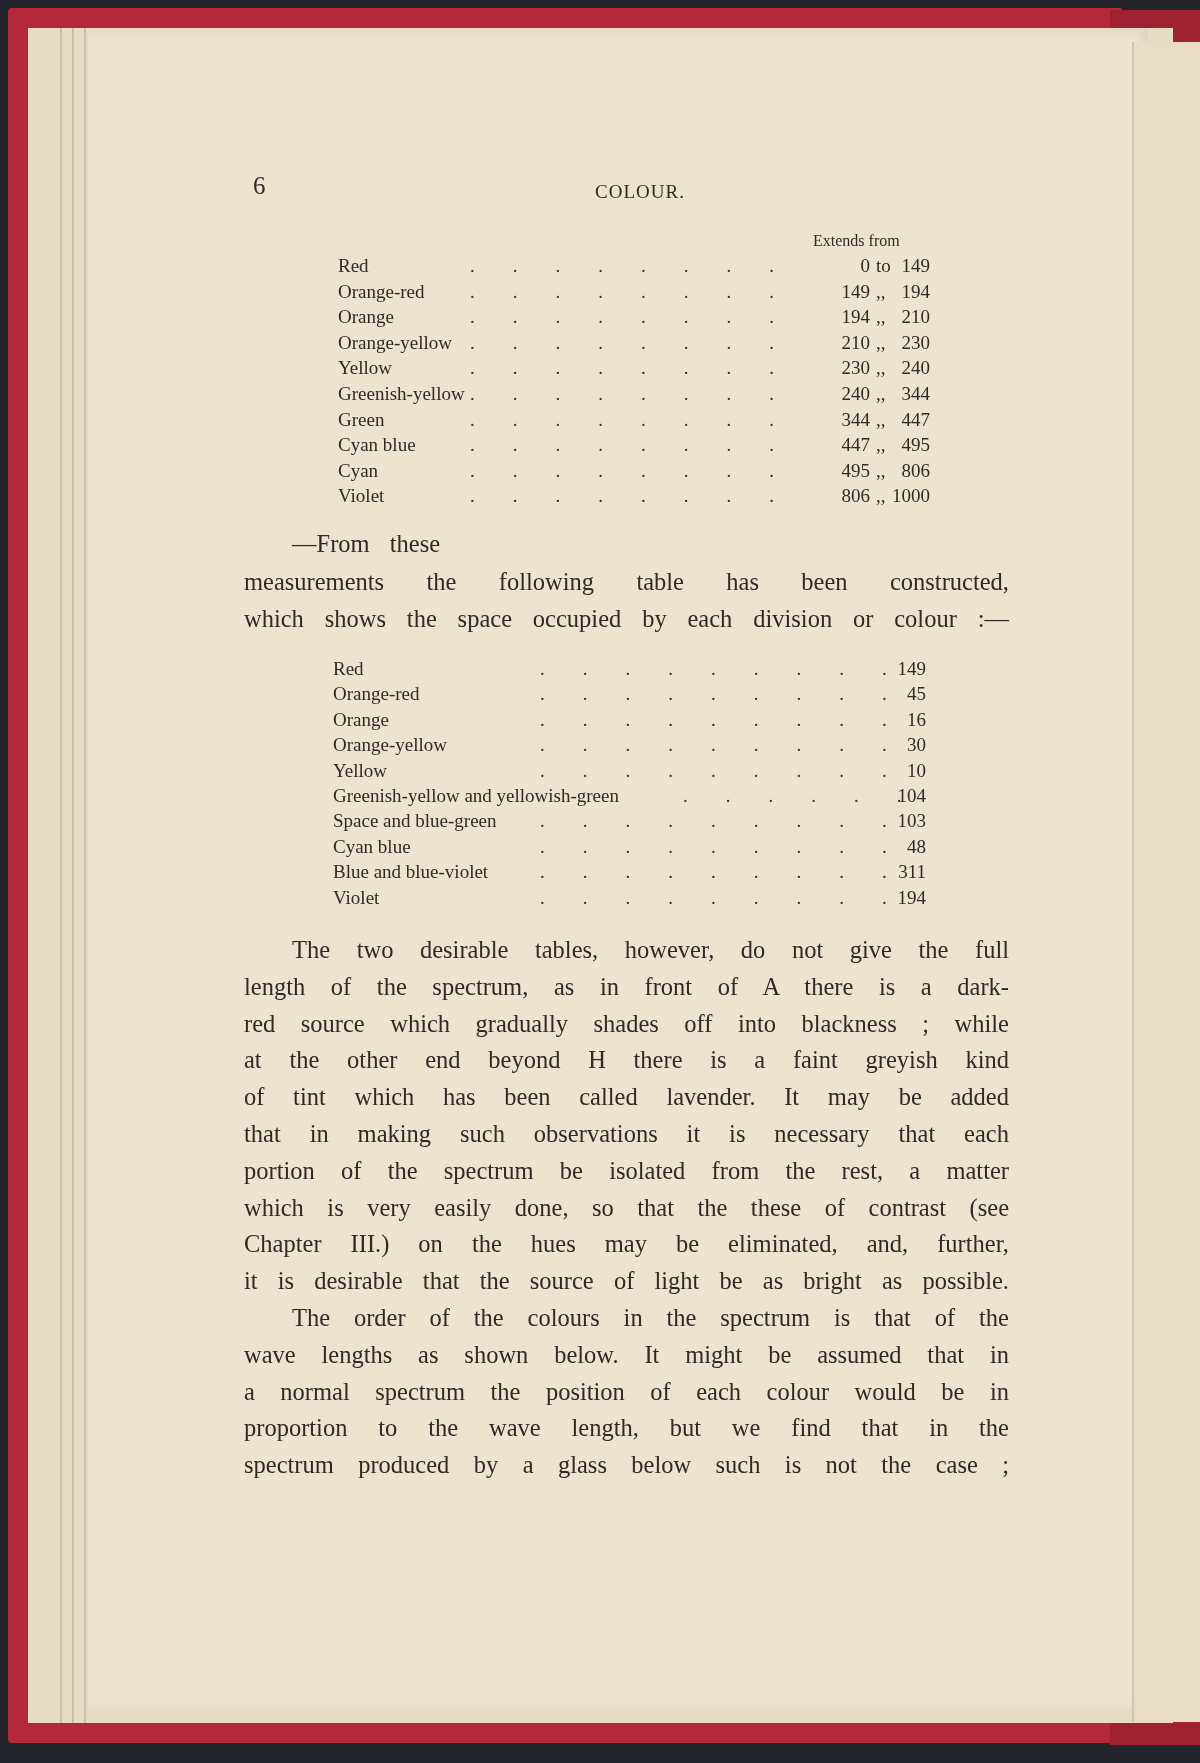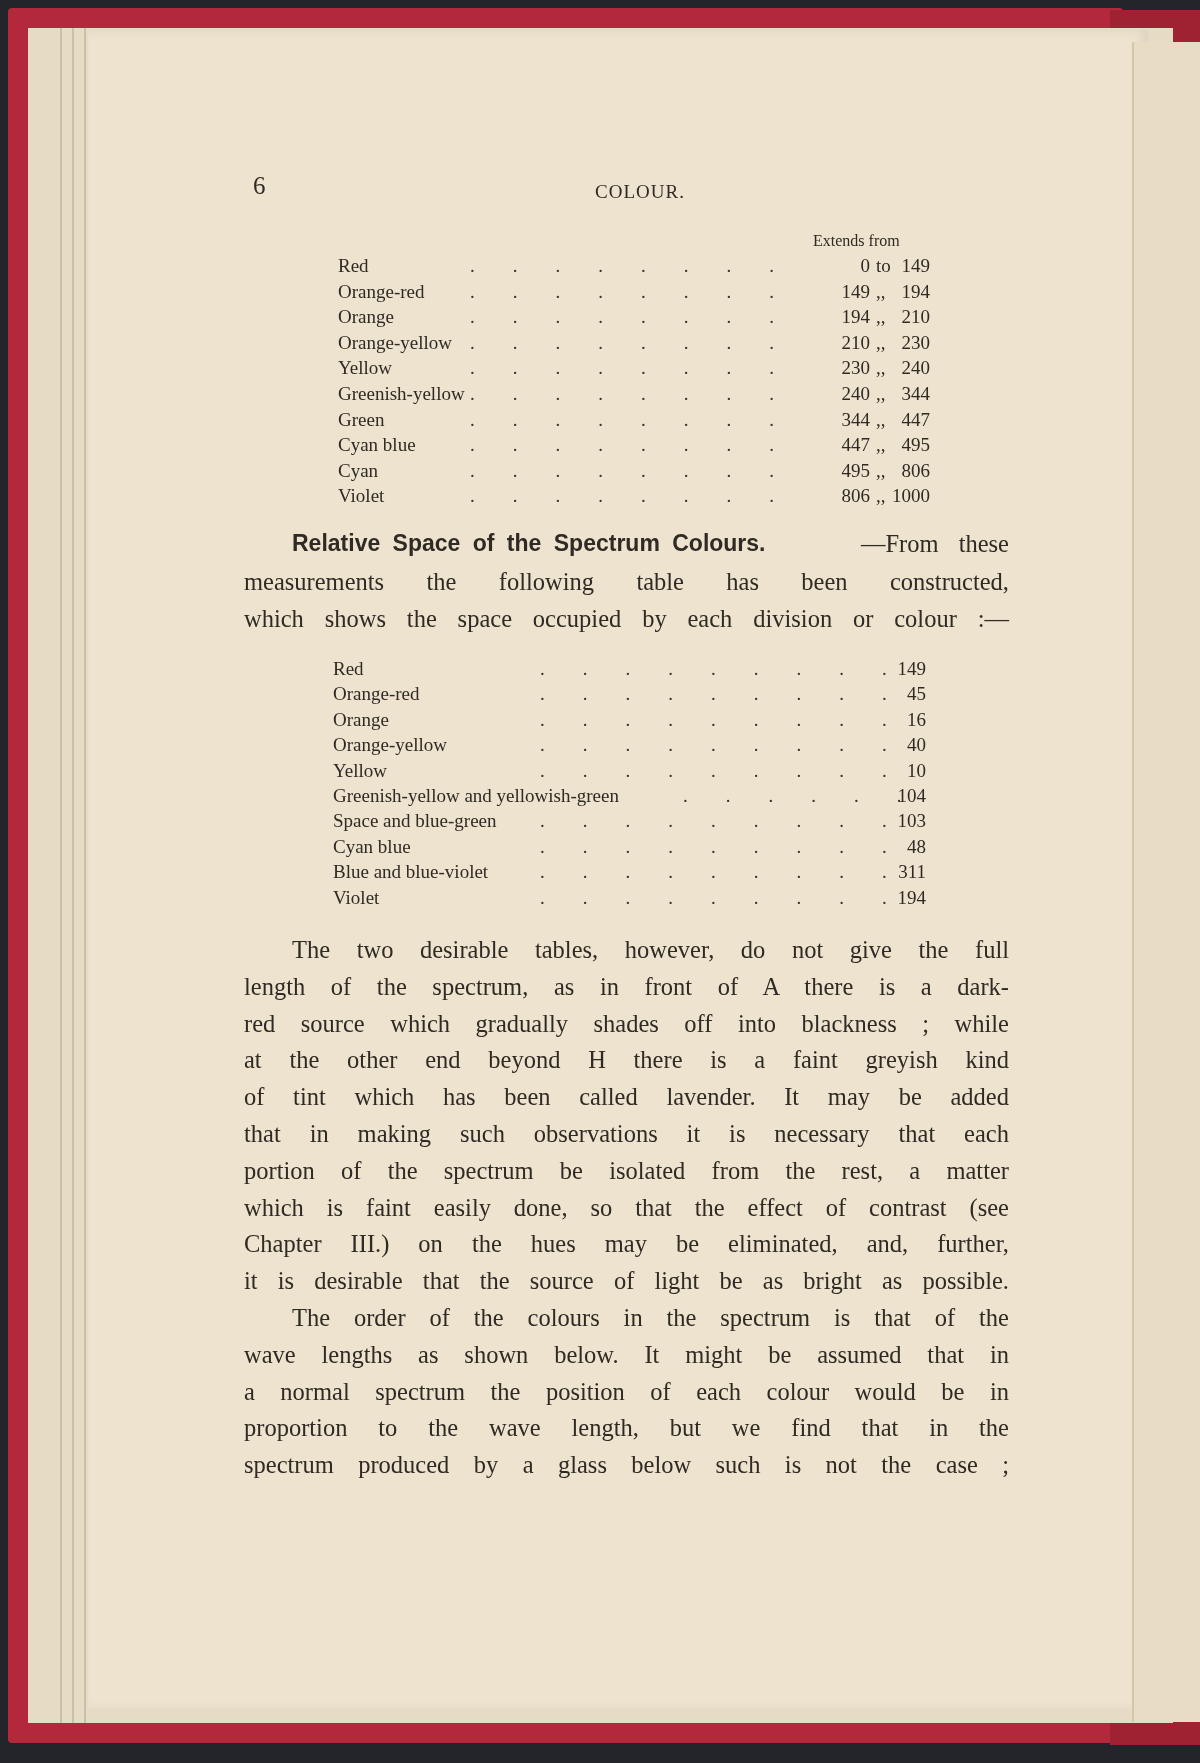--- a/index.html
+++ b/index.html
@@ -111,21 +111,20 @@
     <div class="row ink t1" style="top: 485.4px;">
       <span class="lbl">Violet</span>
       <span class="dots" style="left:470px;width:330px;text-align:right;">.&nbsp;&nbsp;&nbsp;&nbsp;&nbsp;&nbsp;&nbsp;&nbsp;.&nbsp;&nbsp;&nbsp;&nbsp;&nbsp;&nbsp;&nbsp;&nbsp;.&nbsp;&nbsp;&nbsp;&nbsp;&nbsp;&nbsp;&nbsp;&nbsp;.&nbsp;&nbsp;&nbsp;&nbsp;&nbsp;&nbsp;&nbsp;&nbsp;.&nbsp;&nbsp;&nbsp;&nbsp;&nbsp;&nbsp;&nbsp;&nbsp;.&nbsp;&nbsp;&nbsp;&nbsp;&nbsp;&nbsp;&nbsp;&nbsp;.&nbsp;&nbsp;&nbsp;&nbsp;&nbsp;&nbsp;&nbsp;&nbsp;.&nbsp;&nbsp;&nbsp;&nbsp;&nbsp;&nbsp;&nbsp;&nbsp;.</span>
       <span class="from">806</span>
       <span class="ditto">,,</span>
       <span class="to">1000</span>
     </div>
   </div>
 
 <div class="abs ink" style="left:292px; top:530px; font-size:24.5px; font-family:'Liberation Serif', serif; width:717px; display:flex; justify-content:space-between;">
-  <span class="hb" style="word-spacing:6px;">Relative Space of the Spectrum Colours.</span>
   <span style="word-spacing:14px;">—From these</span>
 </div>
 <div class="body-line ink" style="top:567px">measurements the following table has been constructed,</div>
 <div class="body-line ink last" style="top:604px; text-align-last:justify;">which shows the space occupied by each division or colour :—</div>
 
 <div id="table2">
     <div class="row ink t1" style="top: 658px;">
       <span class="lbl" style="left:333px">Red</span>
       <span class="dots" style="left:540px;width:360px;text-align:right;">.&nbsp;&nbsp;&nbsp;&nbsp;&nbsp;&nbsp;&nbsp;&nbsp;.&nbsp;&nbsp;&nbsp;&nbsp;&nbsp;&nbsp;&nbsp;&nbsp;.&nbsp;&nbsp;&nbsp;&nbsp;&nbsp;&nbsp;&nbsp;&nbsp;.&nbsp;&nbsp;&nbsp;&nbsp;&nbsp;&nbsp;&nbsp;&nbsp;.&nbsp;&nbsp;&nbsp;&nbsp;&nbsp;&nbsp;&nbsp;&nbsp;.&nbsp;&nbsp;&nbsp;&nbsp;&nbsp;&nbsp;&nbsp;&nbsp;.&nbsp;&nbsp;&nbsp;&nbsp;&nbsp;&nbsp;&nbsp;&nbsp;.&nbsp;&nbsp;&nbsp;&nbsp;&nbsp;&nbsp;&nbsp;&nbsp;.&nbsp;&nbsp;&nbsp;&nbsp;&nbsp;&nbsp;&nbsp;&nbsp;.&nbsp;&nbsp;&nbsp;&nbsp;&nbsp;&nbsp;&nbsp;&nbsp;.</span>
       <span class="val">149</span>
@@ -136,21 +135,21 @@
       <span class="val">45</span>
     </div>
     <div class="row ink t1" style="top: 708.8px;">
       <span class="lbl" style="left:333px">Orange</span>
       <span class="dots" style="left:540px;width:360px;text-align:right;">.&nbsp;&nbsp;&nbsp;&nbsp;&nbsp;&nbsp;&nbsp;&nbsp;.&nbsp;&nbsp;&nbsp;&nbsp;&nbsp;&nbsp;&nbsp;&nbsp;.&nbsp;&nbsp;&nbsp;&nbsp;&nbsp;&nbsp;&nbsp;&nbsp;.&nbsp;&nbsp;&nbsp;&nbsp;&nbsp;&nbsp;&nbsp;&nbsp;.&nbsp;&nbsp;&nbsp;&nbsp;&nbsp;&nbsp;&nbsp;&nbsp;.&nbsp;&nbsp;&nbsp;&nbsp;&nbsp;&nbsp;&nbsp;&nbsp;.&nbsp;&nbsp;&nbsp;&nbsp;&nbsp;&nbsp;&nbsp;&nbsp;.&nbsp;&nbsp;&nbsp;&nbsp;&nbsp;&nbsp;&nbsp;&nbsp;.&nbsp;&nbsp;&nbsp;&nbsp;&nbsp;&nbsp;&nbsp;&nbsp;.&nbsp;&nbsp;&nbsp;&nbsp;&nbsp;&nbsp;&nbsp;&nbsp;.</span>
       <span class="val">16</span>
     </div>
     <div class="row ink t1" style="top: 734.2px;">
       <span class="lbl" style="left:333px">Orange-yellow</span>
       <span class="dots" style="left:540px;width:360px;text-align:right;">.&nbsp;&nbsp;&nbsp;&nbsp;&nbsp;&nbsp;&nbsp;&nbsp;.&nbsp;&nbsp;&nbsp;&nbsp;&nbsp;&nbsp;&nbsp;&nbsp;.&nbsp;&nbsp;&nbsp;&nbsp;&nbsp;&nbsp;&nbsp;&nbsp;.&nbsp;&nbsp;&nbsp;&nbsp;&nbsp;&nbsp;&nbsp;&nbsp;.&nbsp;&nbsp;&nbsp;&nbsp;&nbsp;&nbsp;&nbsp;&nbsp;.&nbsp;&nbsp;&nbsp;&nbsp;&nbsp;&nbsp;&nbsp;&nbsp;.&nbsp;&nbsp;&nbsp;&nbsp;&nbsp;&nbsp;&nbsp;&nbsp;.&nbsp;&nbsp;&nbsp;&nbsp;&nbsp;&nbsp;&nbsp;&nbsp;.&nbsp;&nbsp;&nbsp;&nbsp;&nbsp;&nbsp;&nbsp;&nbsp;.&nbsp;&nbsp;&nbsp;&nbsp;&nbsp;&nbsp;&nbsp;&nbsp;.</span>
-      <span class="val">40</span>
+      <span class="val">30</span>
     </div>
     <div class="row ink t1" style="top: 759.6px;">
       <span class="lbl" style="left:333px">Yellow</span>
       <span class="dots" style="left:540px;width:360px;text-align:right;">.&nbsp;&nbsp;&nbsp;&nbsp;&nbsp;&nbsp;&nbsp;&nbsp;.&nbsp;&nbsp;&nbsp;&nbsp;&nbsp;&nbsp;&nbsp;&nbsp;.&nbsp;&nbsp;&nbsp;&nbsp;&nbsp;&nbsp;&nbsp;&nbsp;.&nbsp;&nbsp;&nbsp;&nbsp;&nbsp;&nbsp;&nbsp;&nbsp;.&nbsp;&nbsp;&nbsp;&nbsp;&nbsp;&nbsp;&nbsp;&nbsp;.&nbsp;&nbsp;&nbsp;&nbsp;&nbsp;&nbsp;&nbsp;&nbsp;.&nbsp;&nbsp;&nbsp;&nbsp;&nbsp;&nbsp;&nbsp;&nbsp;.&nbsp;&nbsp;&nbsp;&nbsp;&nbsp;&nbsp;&nbsp;&nbsp;.&nbsp;&nbsp;&nbsp;&nbsp;&nbsp;&nbsp;&nbsp;&nbsp;.&nbsp;&nbsp;&nbsp;&nbsp;&nbsp;&nbsp;&nbsp;&nbsp;.</span>
       <span class="val">10</span>
     </div>
     <div class="row ink t1" style="top: 785px;">
       <span class="lbl" style="left:333px">Greenish-yellow and yellowish-green</span>
       <span class="dots" style="left: 683px; width: 217px; text-align: right;">.&nbsp;&nbsp;&nbsp;&nbsp;&nbsp;&nbsp;&nbsp;&nbsp;.&nbsp;&nbsp;&nbsp;&nbsp;&nbsp;&nbsp;&nbsp;&nbsp;.&nbsp;&nbsp;&nbsp;&nbsp;&nbsp;&nbsp;&nbsp;&nbsp;.&nbsp;&nbsp;&nbsp;&nbsp;&nbsp;&nbsp;&nbsp;&nbsp;.&nbsp;&nbsp;&nbsp;&nbsp;&nbsp;&nbsp;&nbsp;&nbsp;.&nbsp;&nbsp;&nbsp;&nbsp;&nbsp;&nbsp;&nbsp;&nbsp;.&nbsp;&nbsp;&nbsp;&nbsp;&nbsp;&nbsp;&nbsp;&nbsp;.&nbsp;&nbsp;&nbsp;&nbsp;&nbsp;&nbsp;&nbsp;&nbsp;.&nbsp;&nbsp;&nbsp;&nbsp;&nbsp;&nbsp;&nbsp;&nbsp;.&nbsp;&nbsp;&nbsp;&nbsp;&nbsp;&nbsp;&nbsp;&nbsp;.</span>
       <span class="val">104</span>
@@ -178,21 +177,21 @@
   </div>
 
 <div id="paragraphs">
     <div class="body-line ink indent" style="top: 935px;">The two desirable tables, however, do not give the full</div>
     <div class="body-line ink" style="top: 971.8px;">length of the spectrum, as in front of A there is a dark-</div>
     <div class="body-line ink" style="top: 1008.6px;">red source which gradually shades off into blackness ; while</div>
     <div class="body-line ink" style="top: 1045.4px;">at the other end beyond H there is a faint greyish kind</div>
     <div class="body-line ink" style="top: 1082.2px;">of tint which has been called lavender.  It may be added</div>
     <div class="body-line ink" style="top: 1119px;">that in making such observations it is necessary that each</div>
     <div class="body-line ink" style="top: 1155.8px;">portion of the spectrum be isolated from the rest, a matter</div>
-    <div class="body-line ink" style="top: 1192.6px;">which is faint easily done, so that the effect of contrast (see</div>
+    <div class="body-line ink" style="top: 1192.6px;">which is very easily done, so that the these of contrast (see</div>
     <div class="body-line ink" style="top: 1229.4px;">Chapter III.) on the hues may be eliminated, and, further,</div>
     <div class="body-line ink last" style="text-align-last: justify; top: 1266.2px;">it is desirable that the source of light be as bright as possible.</div>
     <div class="body-line ink indent" style="top: 1303px;">The order of the colours in the spectrum is that of the</div>
     <div class="body-line ink" style="top: 1339.8px;">wave lengths as shown below.  It might be assumed that in</div>
     <div class="body-line ink" style="top: 1376.6px;">a normal spectrum the position of each colour would be in</div>
     <div class="body-line ink" style="top: 1413.4px;">proportion to the wave length, but we find that in the</div>
     <div class="body-line ink" style="top: 1450.2px;">spectrum produced by a glass below such is not the case ;</div>
   </div>
 
 </body></html>

